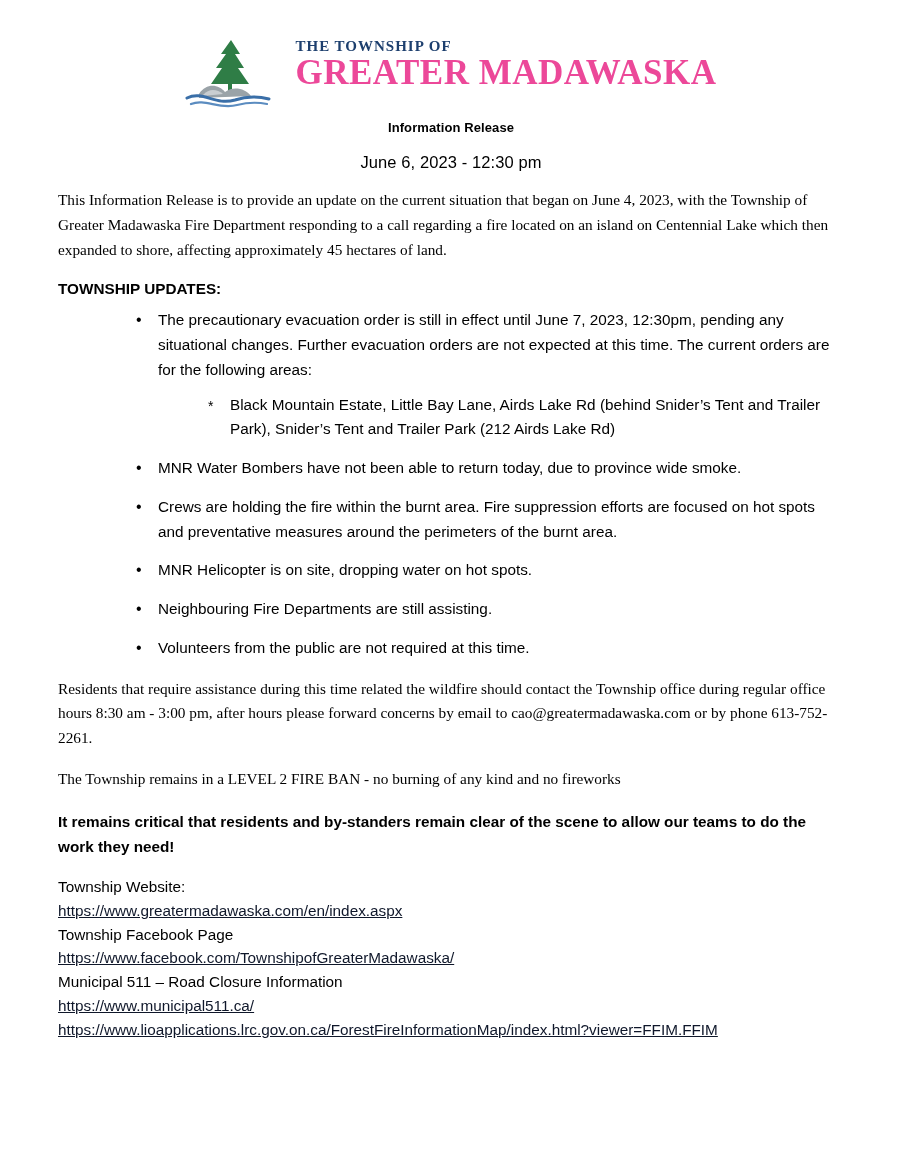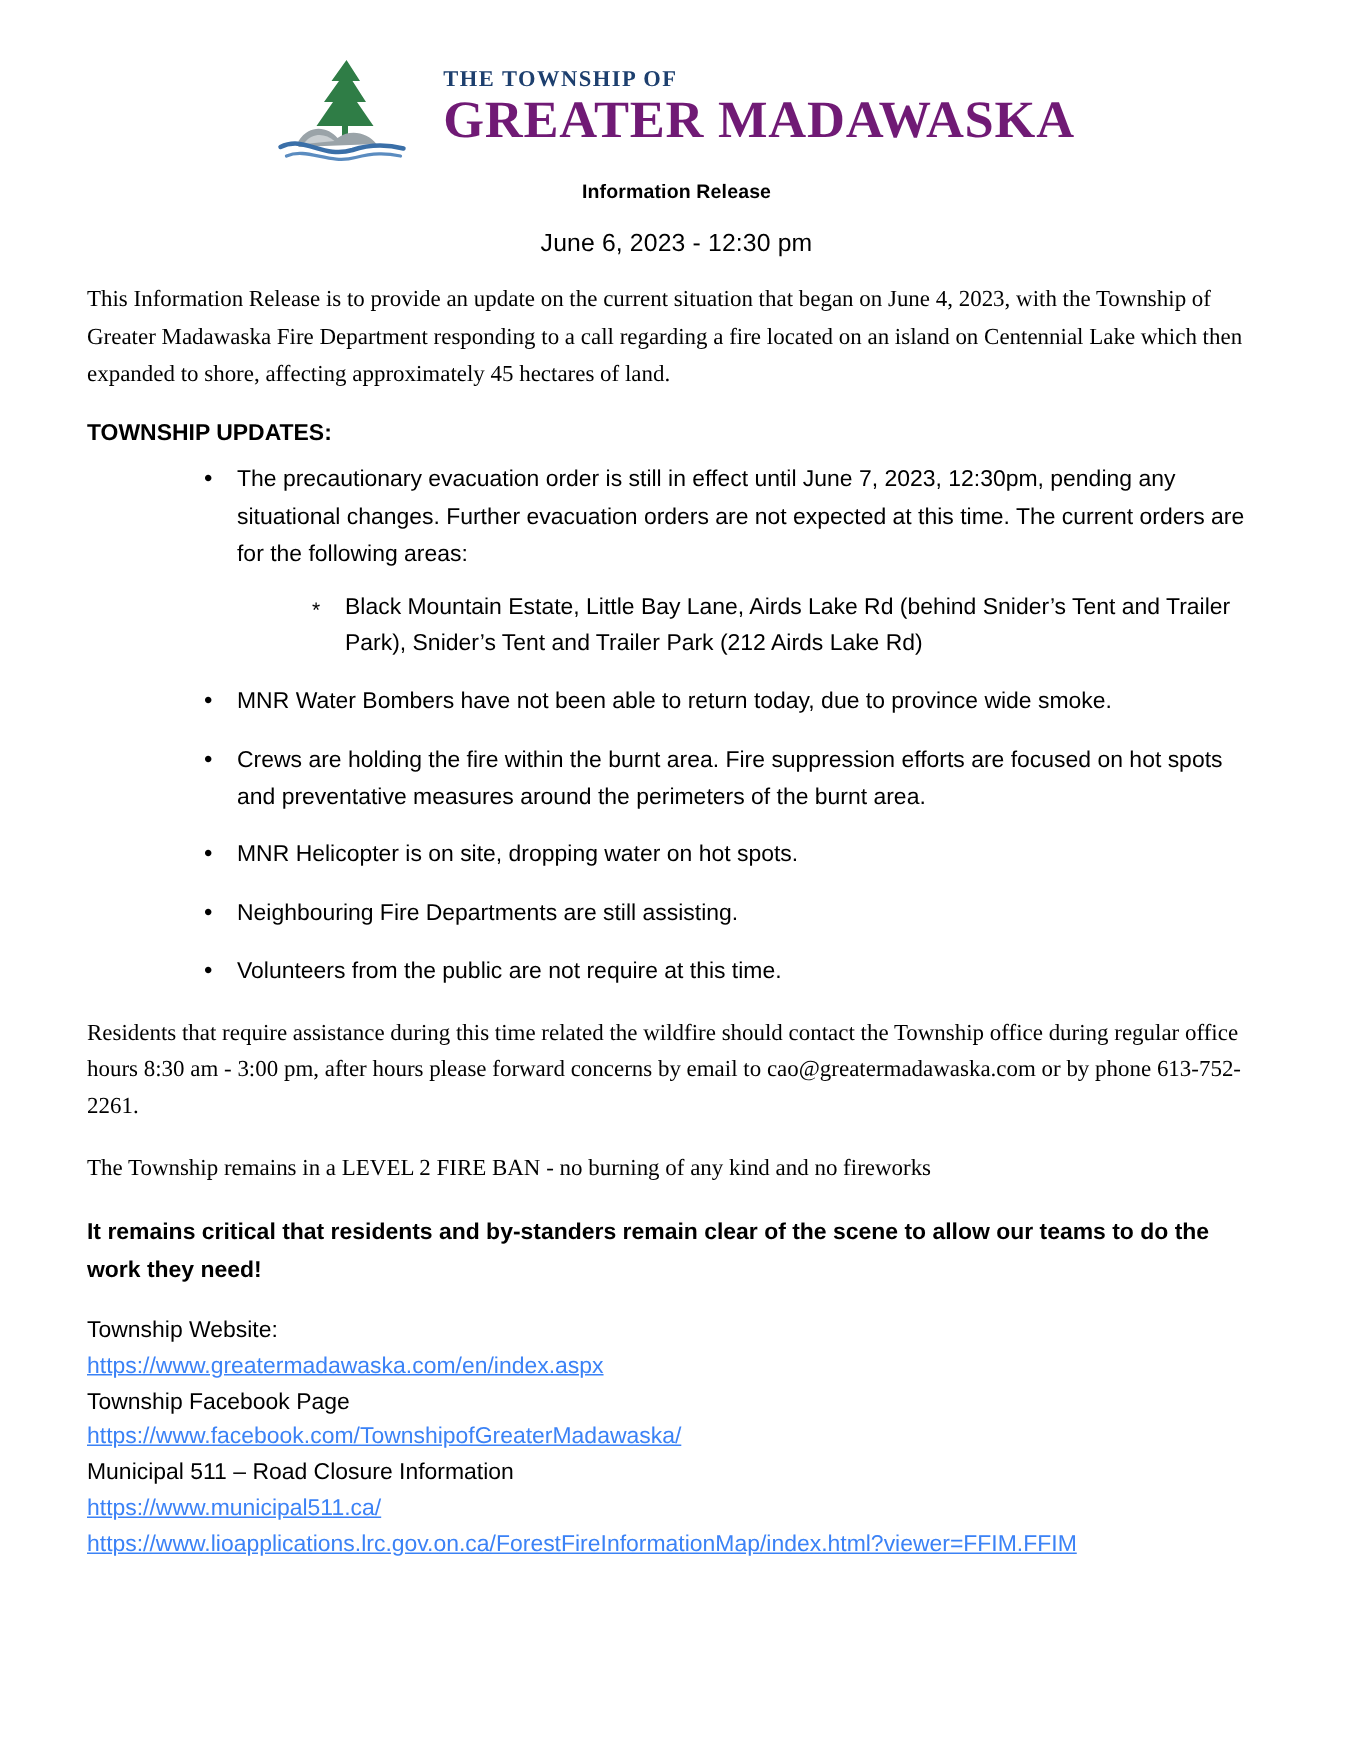--- a/index.html
+++ b/index.html
@@ -26,21 +26,21 @@
   
   .logo-block {
     display: flex;
     justify-content: center;
     align-items: flex-end;
     margin-top: 8px;
     margin-bottom: 6px;
   }
   .logo-inner {
     display: flex;
-    align-items: center;
+    align-items: flex-start;
     gap: 24px;
   }
   .logo-mark {
     position: relative;
     width: 86px;
     height: 72px;
     flex: none;
   }
   .logo-mark svg { display: block; }
   .logo-text {
@@ -54,21 +54,21 @@
     font-size: 15px;
     letter-spacing: 1.0px;
     color: #1d3f6e;
     font-weight: 700;
     line-height: 1.1;
   }
   .logo-text .line2 {
     font-family: "Liberation Serif", serif;
     font-size: 35px;
     letter-spacing: 0.5px;
-    color: #701a75;
+    color: #ec4899;
     font-weight: 700;
     line-height: 1.05;
   }
 
   
   .doc-title {
     text-align: center;
     font-size: 13px;
     font-weight: 700;
     margin: 10px 0 0 0;
@@ -149,21 +149,21 @@
   .links-block {
     margin-top: 16px;
     font-size: 15.3px;
     line-height: 1.55;
   }
   .links-block .plain {
     display: block;
   }
   .links-block a {
     display: block;
-    color: #3b82f6;
+    color: #0f172a;
     text-decoration: underline;
     word-break: break-all;
   }
 </style>
 </head>
 <body>
 
 <div class="page">
 
   <div class="logo-block">
@@ -210,21 +210,21 @@
     <li>
       <span>Crews are holding the fire within the burnt area. Fire suppression efforts are focused on hot spots and preventative measures around the perimeters of the burnt area.</span>
     </li>
     <li>
       <span>MNR Helicopter is on site, dropping water on hot spots.</span>
     </li>
     <li>
       <span>Neighbouring Fire Departments are still assisting.</span>
     </li>
     <li>
-      <span>Volunteers from the public are not require at this time.</span>
+      <span>Volunteers from the public are not required at this time.</span>
     </li>
   </ul>
 
   <p class="para">Residents that require assistance during this time related the wildfire should contact the Township office during regular office hours 8:30 am - 3:00 pm, after hours please forward concerns by email to cao@greatermadawaska.com or by phone 613-752-2261.</p>
 
   <p class="para">The Township remains in a LEVEL 2 FIRE BAN  - no burning of any kind and no fireworks</p>
 
   <p class="bold-note">It remains critical that residents and by-standers remain clear of the scene to allow our teams to do the work they need!</p>
 
 

